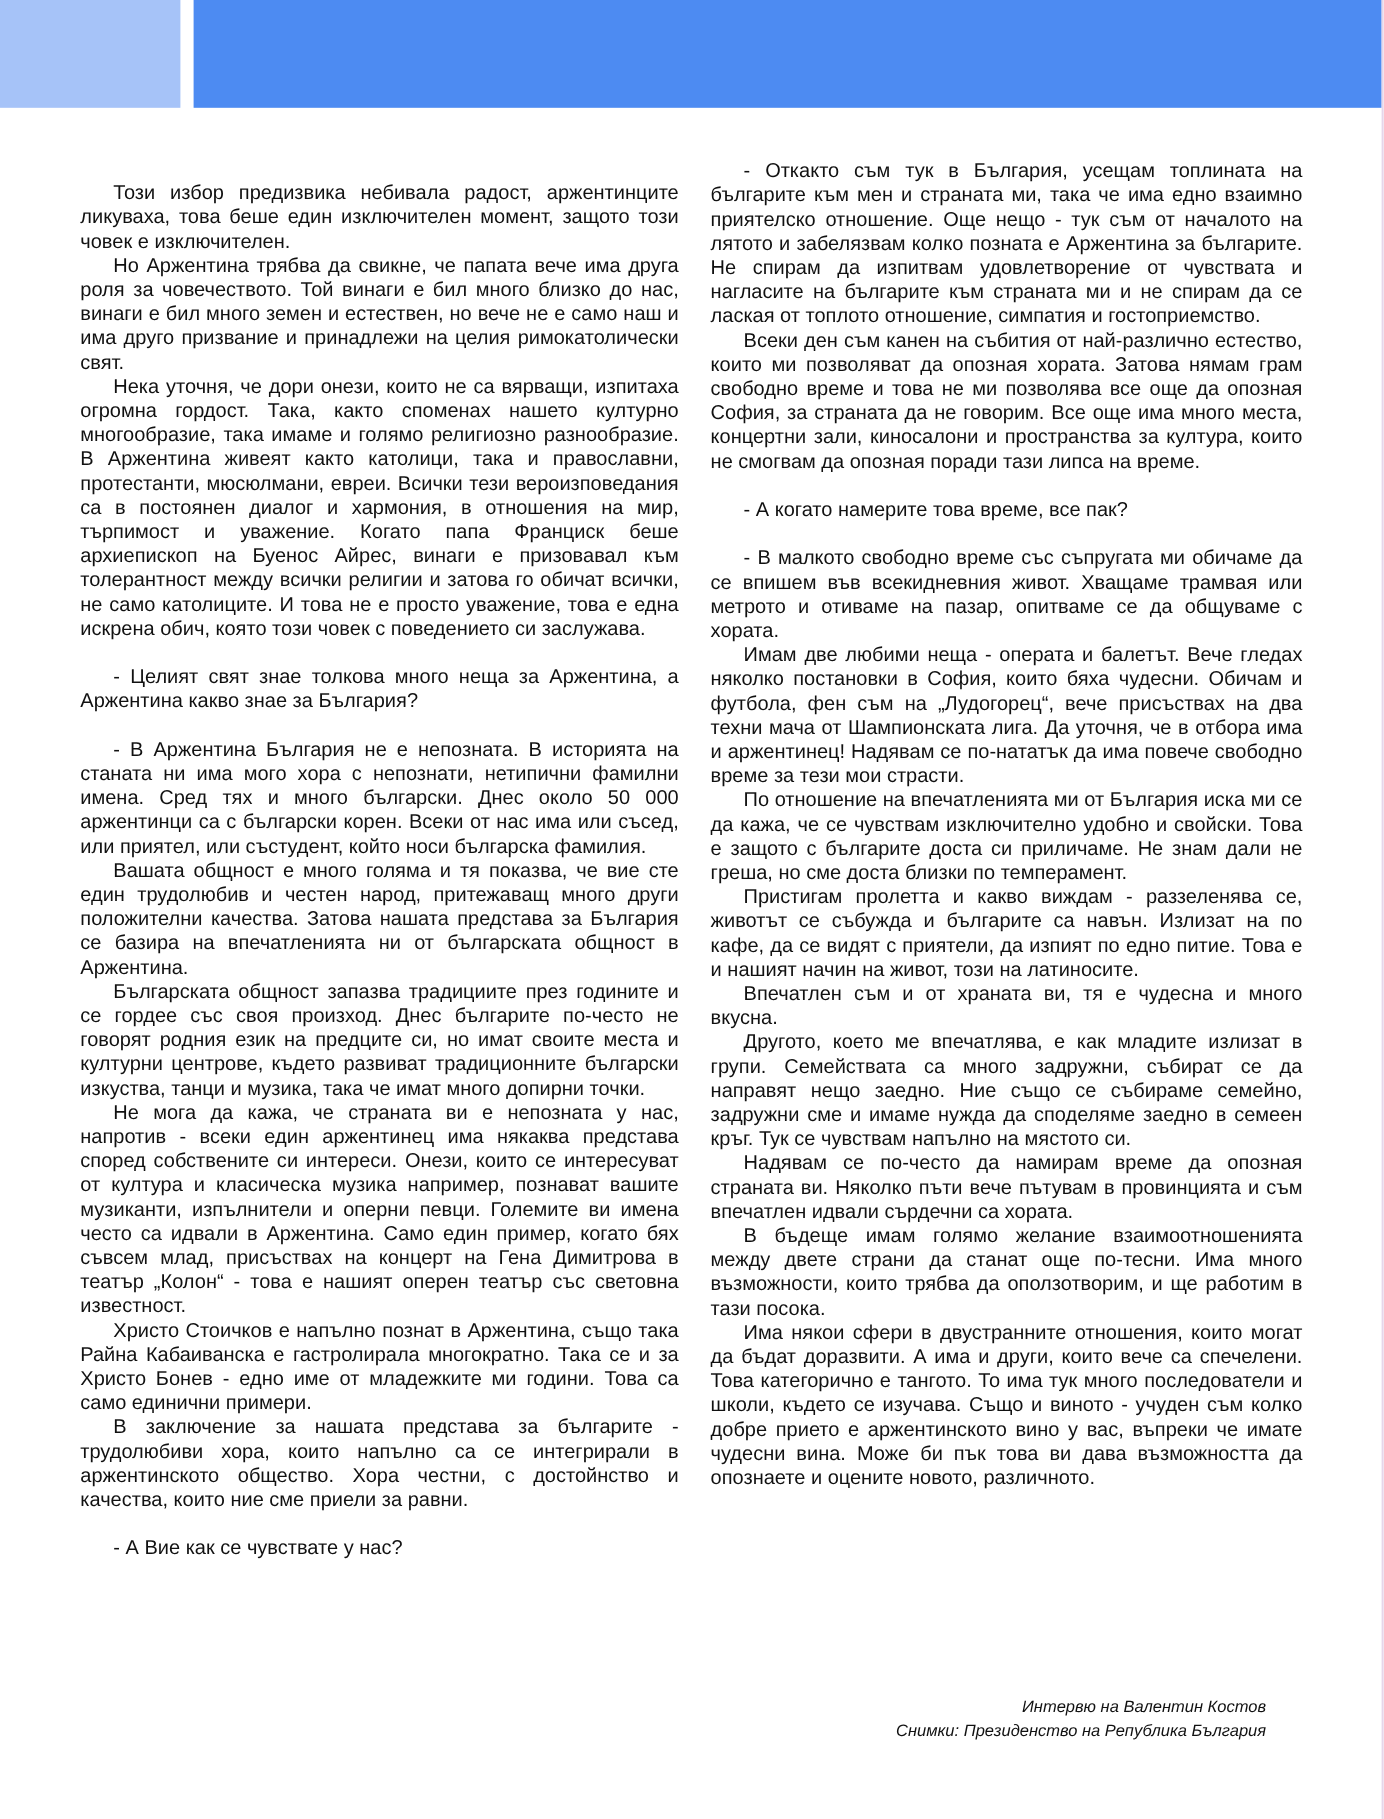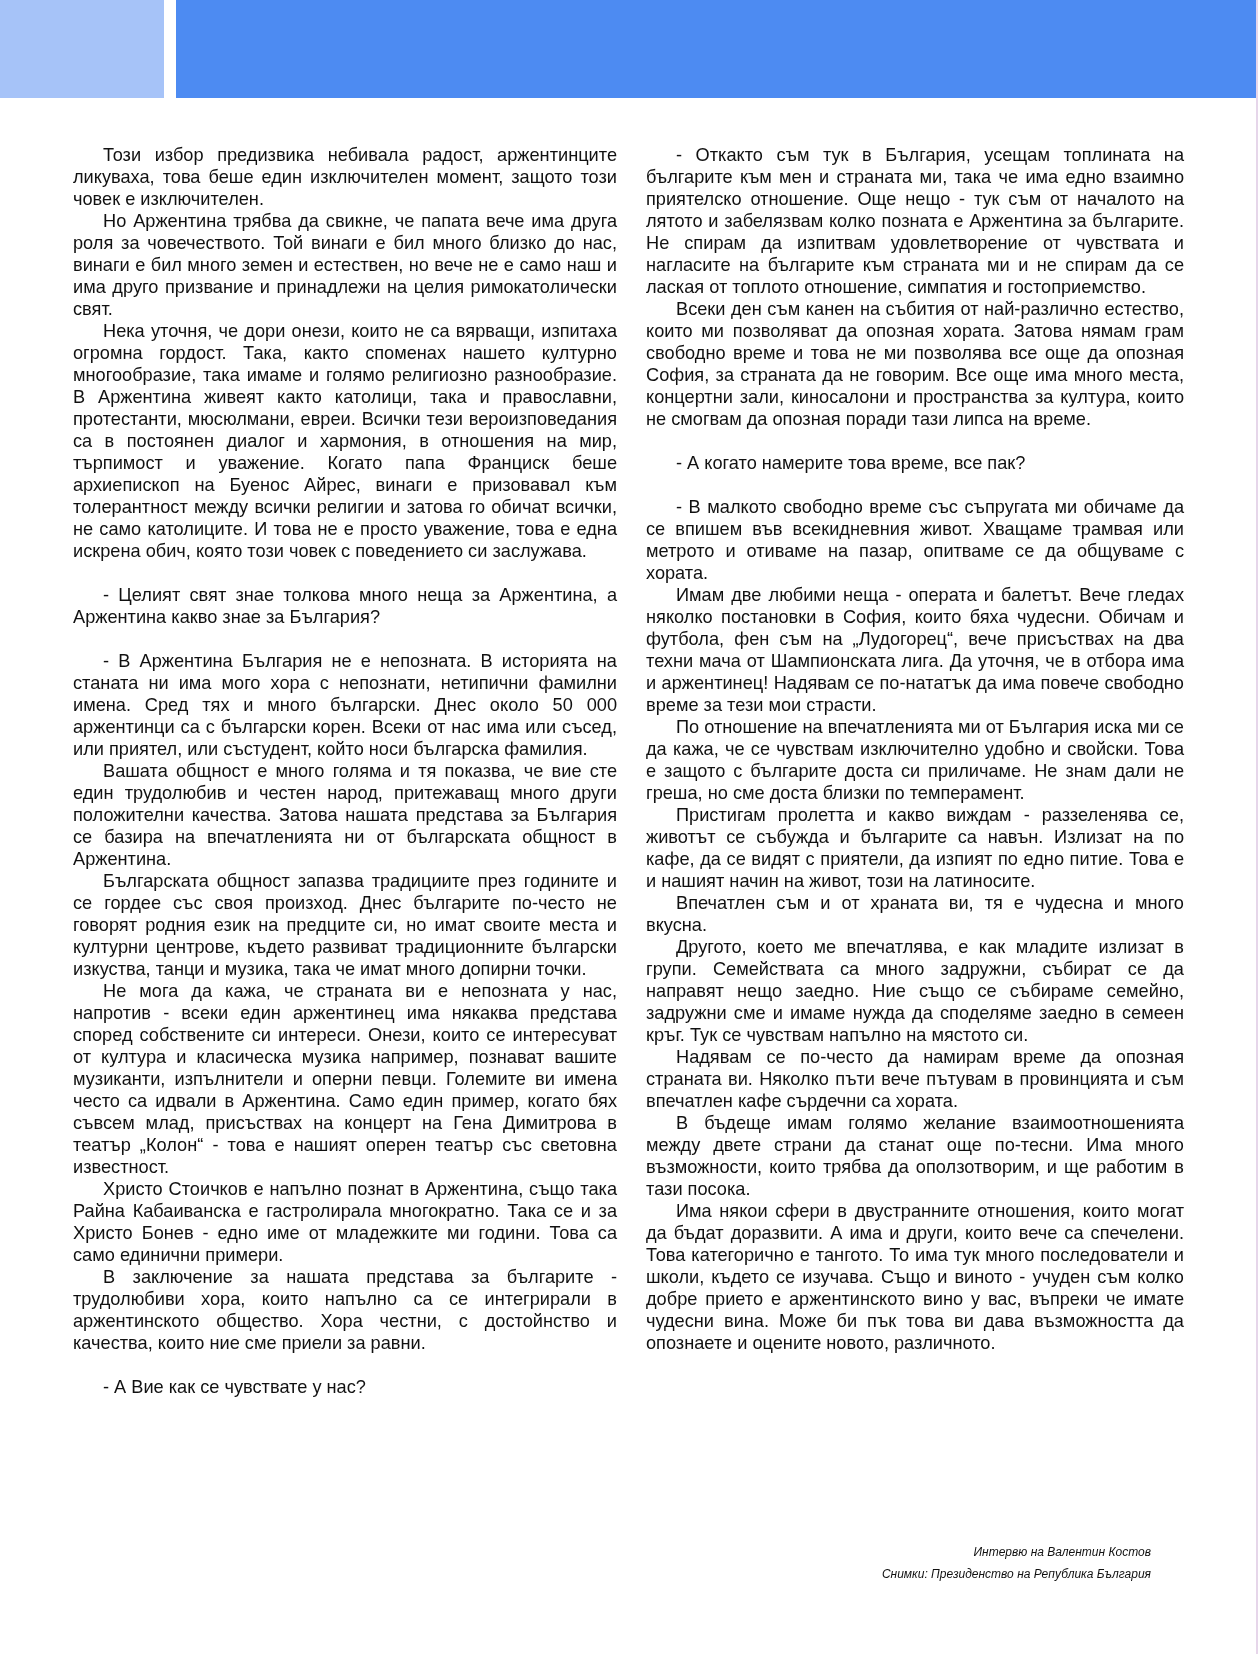--- a/index.html
+++ b/index.html
@@ -4,26 +4,26 @@
 <style>
   html, body { margin: 0; padding: 0; background: #ffffff; }
   body {
     width: 1258px; height: 1654px; position: relative; overflow: hidden;
     font-family: "Liberation Sans", sans-serif; color: #111;
   }
   .page-edge { position: absolute; top: 0; right: 0; width: 2px; height: 1654px; background: #e6d6ea; }
   .hdr-left { position: absolute; left: 0; top: 0; width: 164px; height: 98px; background: #a6c3f8; }
   .hdr-main { position: absolute; left: 176px; top: 0; width: 1080px; height: 98px; background: #4d8bf2; }
   .col { position: absolute; top: 144px; font-size: 18.2px; line-height: 22px; text-align: justify; }
-  .col.left { left: 73px; width: 544px; }
+  .col.left { left: 73px; width: 544px; margin-top: 20px; }
   .col.right { left: 646px; width: 538px; top: 144px; }
   .col p { margin: 0; text-indent: 30px; }
   .col p.q { font-weight: normal; margin: 22px 0 22px 0; }
   .col p.q.last { margin-bottom: 0; }
-  .credits { position: absolute; left: 646px; width: 505px; top: 1541px; text-align: right; font-style: italic; font-size: 12px; line-height: 22px; }
+  .credits { position: absolute; left: 646px; width: 505px; top: 1541px; text-align: right; font-style: italic; font-size: 15px; line-height: 22px; }
   .credits div { white-space: nowrap; }
 </style>
 </head>
 <body>
 
 <div class="hdr-left"></div>
 <div class="hdr-main"></div>
 <div class="page-edge"></div>
 
 <div class="col left">
@@ -43,21 +43,21 @@
 <div class="col right">
   <p>- Откакто съм тук в България, усещам топлината на българите към мен и страната ми, така че има едно взаимно приятелско отношение. Още нещо - тук съм от началото на лятото и забелязвам колко позната е Аржентина за българите. Не спирам да изпитвам удовлетворение от чувствата и нагласите на българите към страната ми и не спирам да се лаская от топлото отношение, симпатия и гостоприемство.</p>
   <p>Всеки ден съм канен на събития от най-различно естество, които ми позволяват да опозная хората. Затова нямам грам свободно време и това не ми позволява все още да опозная София, за страната да не говорим. Все още има много места, концертни зали, киносалони и пространства за култура, които не смогвам да опозная поради тази липса на време.</p>
   <p class="q">- А когато намерите това време, все пак?</p>
   <p>- В малкото свободно време със съпругата ми обичаме да се впишем във всекидневния живот. Хващаме трамвая или метрото и отиваме на пазар, опитваме се да общуваме с хората.</p>
   <p>Имам две любими неща - операта и балетът. Вече гледах няколко постановки в София, които бяха чудесни. Обичам и футбола, фен съм на „Лудогорец“, вече присъствах на два техни мача от Шампионската лига. Да уточня, че в отбора има и аржентинец! Надявам се по-нататък да има повече свободно време за тези мои страсти.</p>
   <p>По отношение на впечатленията ми от България иска ми се да кажа, че се чувствам изключително удобно и свойски. Това е защото с българите доста си приличаме. Не знам дали не греша, но сме доста близки по темперамент.</p>
   <p>Пристигам пролетта и какво виждам - раззеленява се, животът се събужда и българите са навън. Излизат на по кафе, да се видят с приятели, да изпият по едно питие. Това е и нашият начин на живот, този на латиносите.</p>
   <p>Впечатлен съм и от храната ви, тя е чудесна и много вкусна.</p>
   <p>Другото, което ме впечатлява, е как младите излизат в групи. Семействата са много задружни, събират се да направят нещо заедно. Ние също се събираме семейно, задружни сме и имаме нужда да споделяме заедно в семеен кръг. Тук се чувствам напълно на мястото си.</p>
-  <p>Надявам се по-често да намирам време да опозная страната ви. Няколко пъти вече пътувам в провинцията и съм впечатлен кафе сърдечни са хората.</p>
+  <p>Надявам се по-често да намирам време да опозная страната ви. Няколко пъти вече пътувам в провинцията и съм впечатлен идвали сърдечни са хората.</p>
   <p>В бъдеще имам голямо желание взаимоотношенията между двете страни да станат още по-тесни. Има много възможности, които трябва да оползотворим, и ще работим в тази посока.</p>
   <p>Има някои сфери в двустранните отношения, които могат да бъдат доразвити. А има и други, които вече са спечелени. Това категорично е тангото. То има тук много последователи и школи, където се изучава. Също и виното - учуден съм колко добре прието е аржентинското вино у вас, въпреки че имате чудесни вина. Може би пък това ви дава възможността да опознаете и оцените новото, различното.</p>
 </div>
 
 <div class="credits">
   <div>Интервю на Валентин Костов</div>
   <div>Снимки: Президенство на Република България</div>
 </div>
 
 </body></html>

